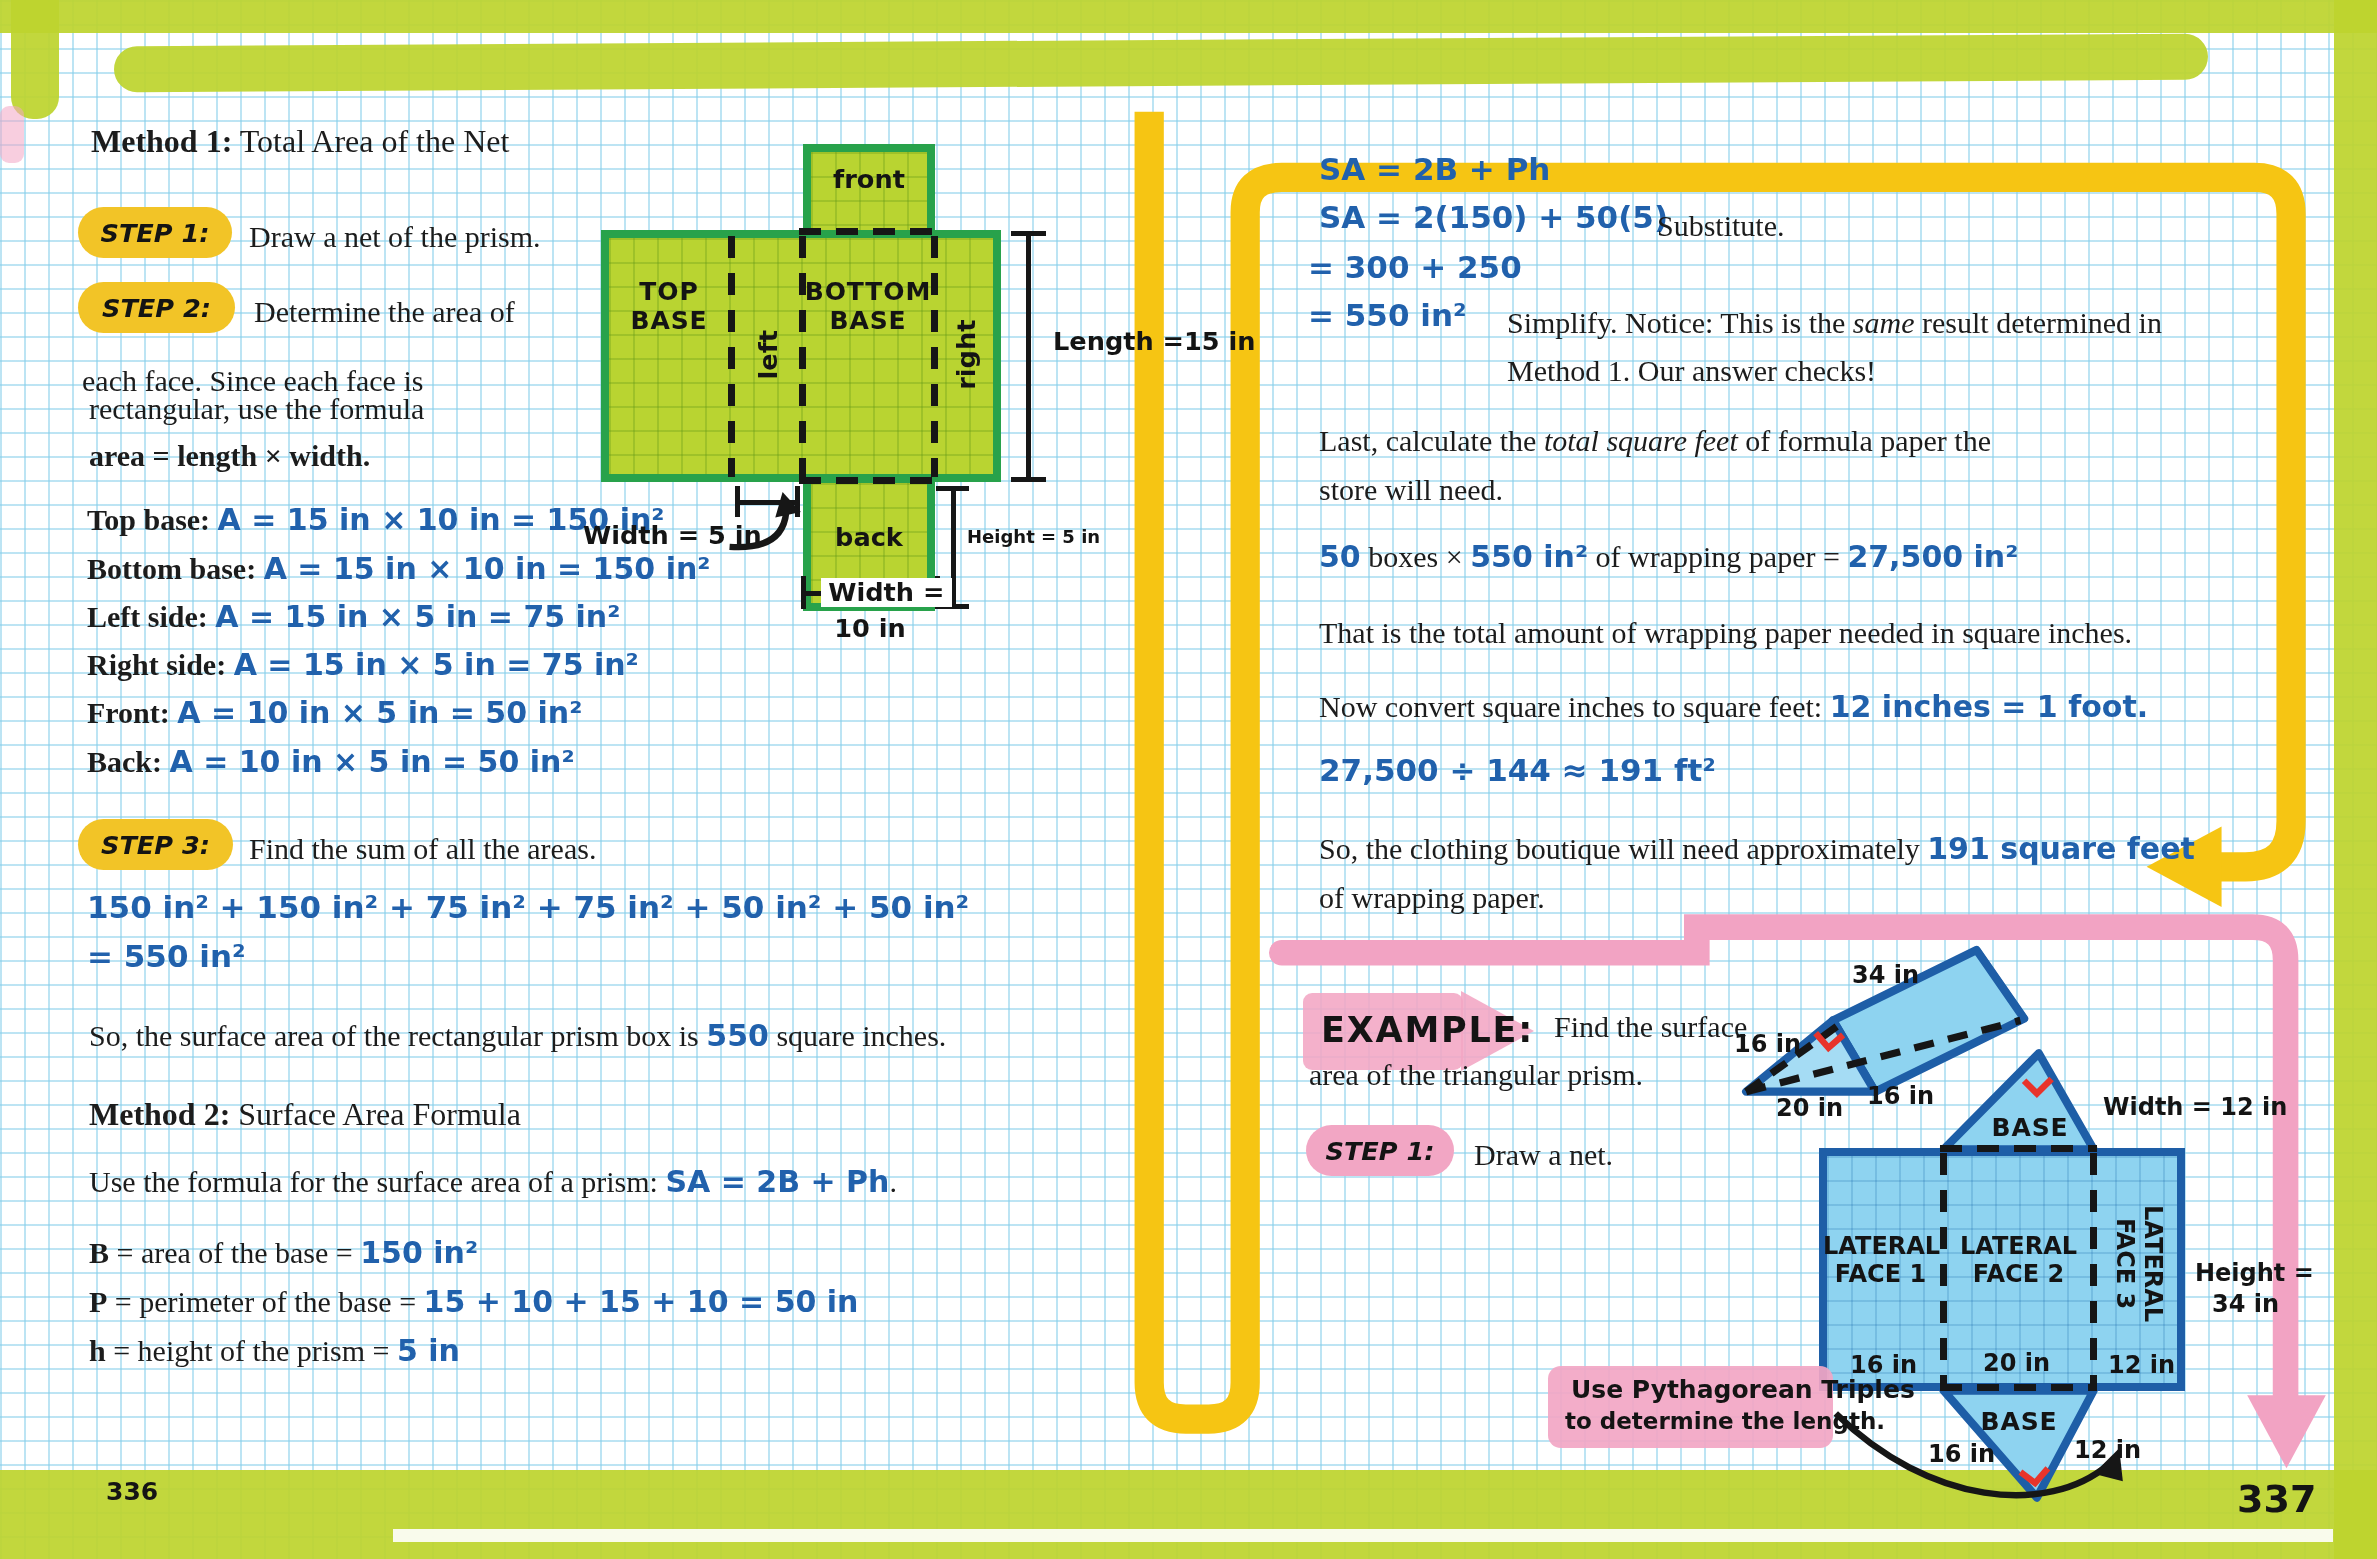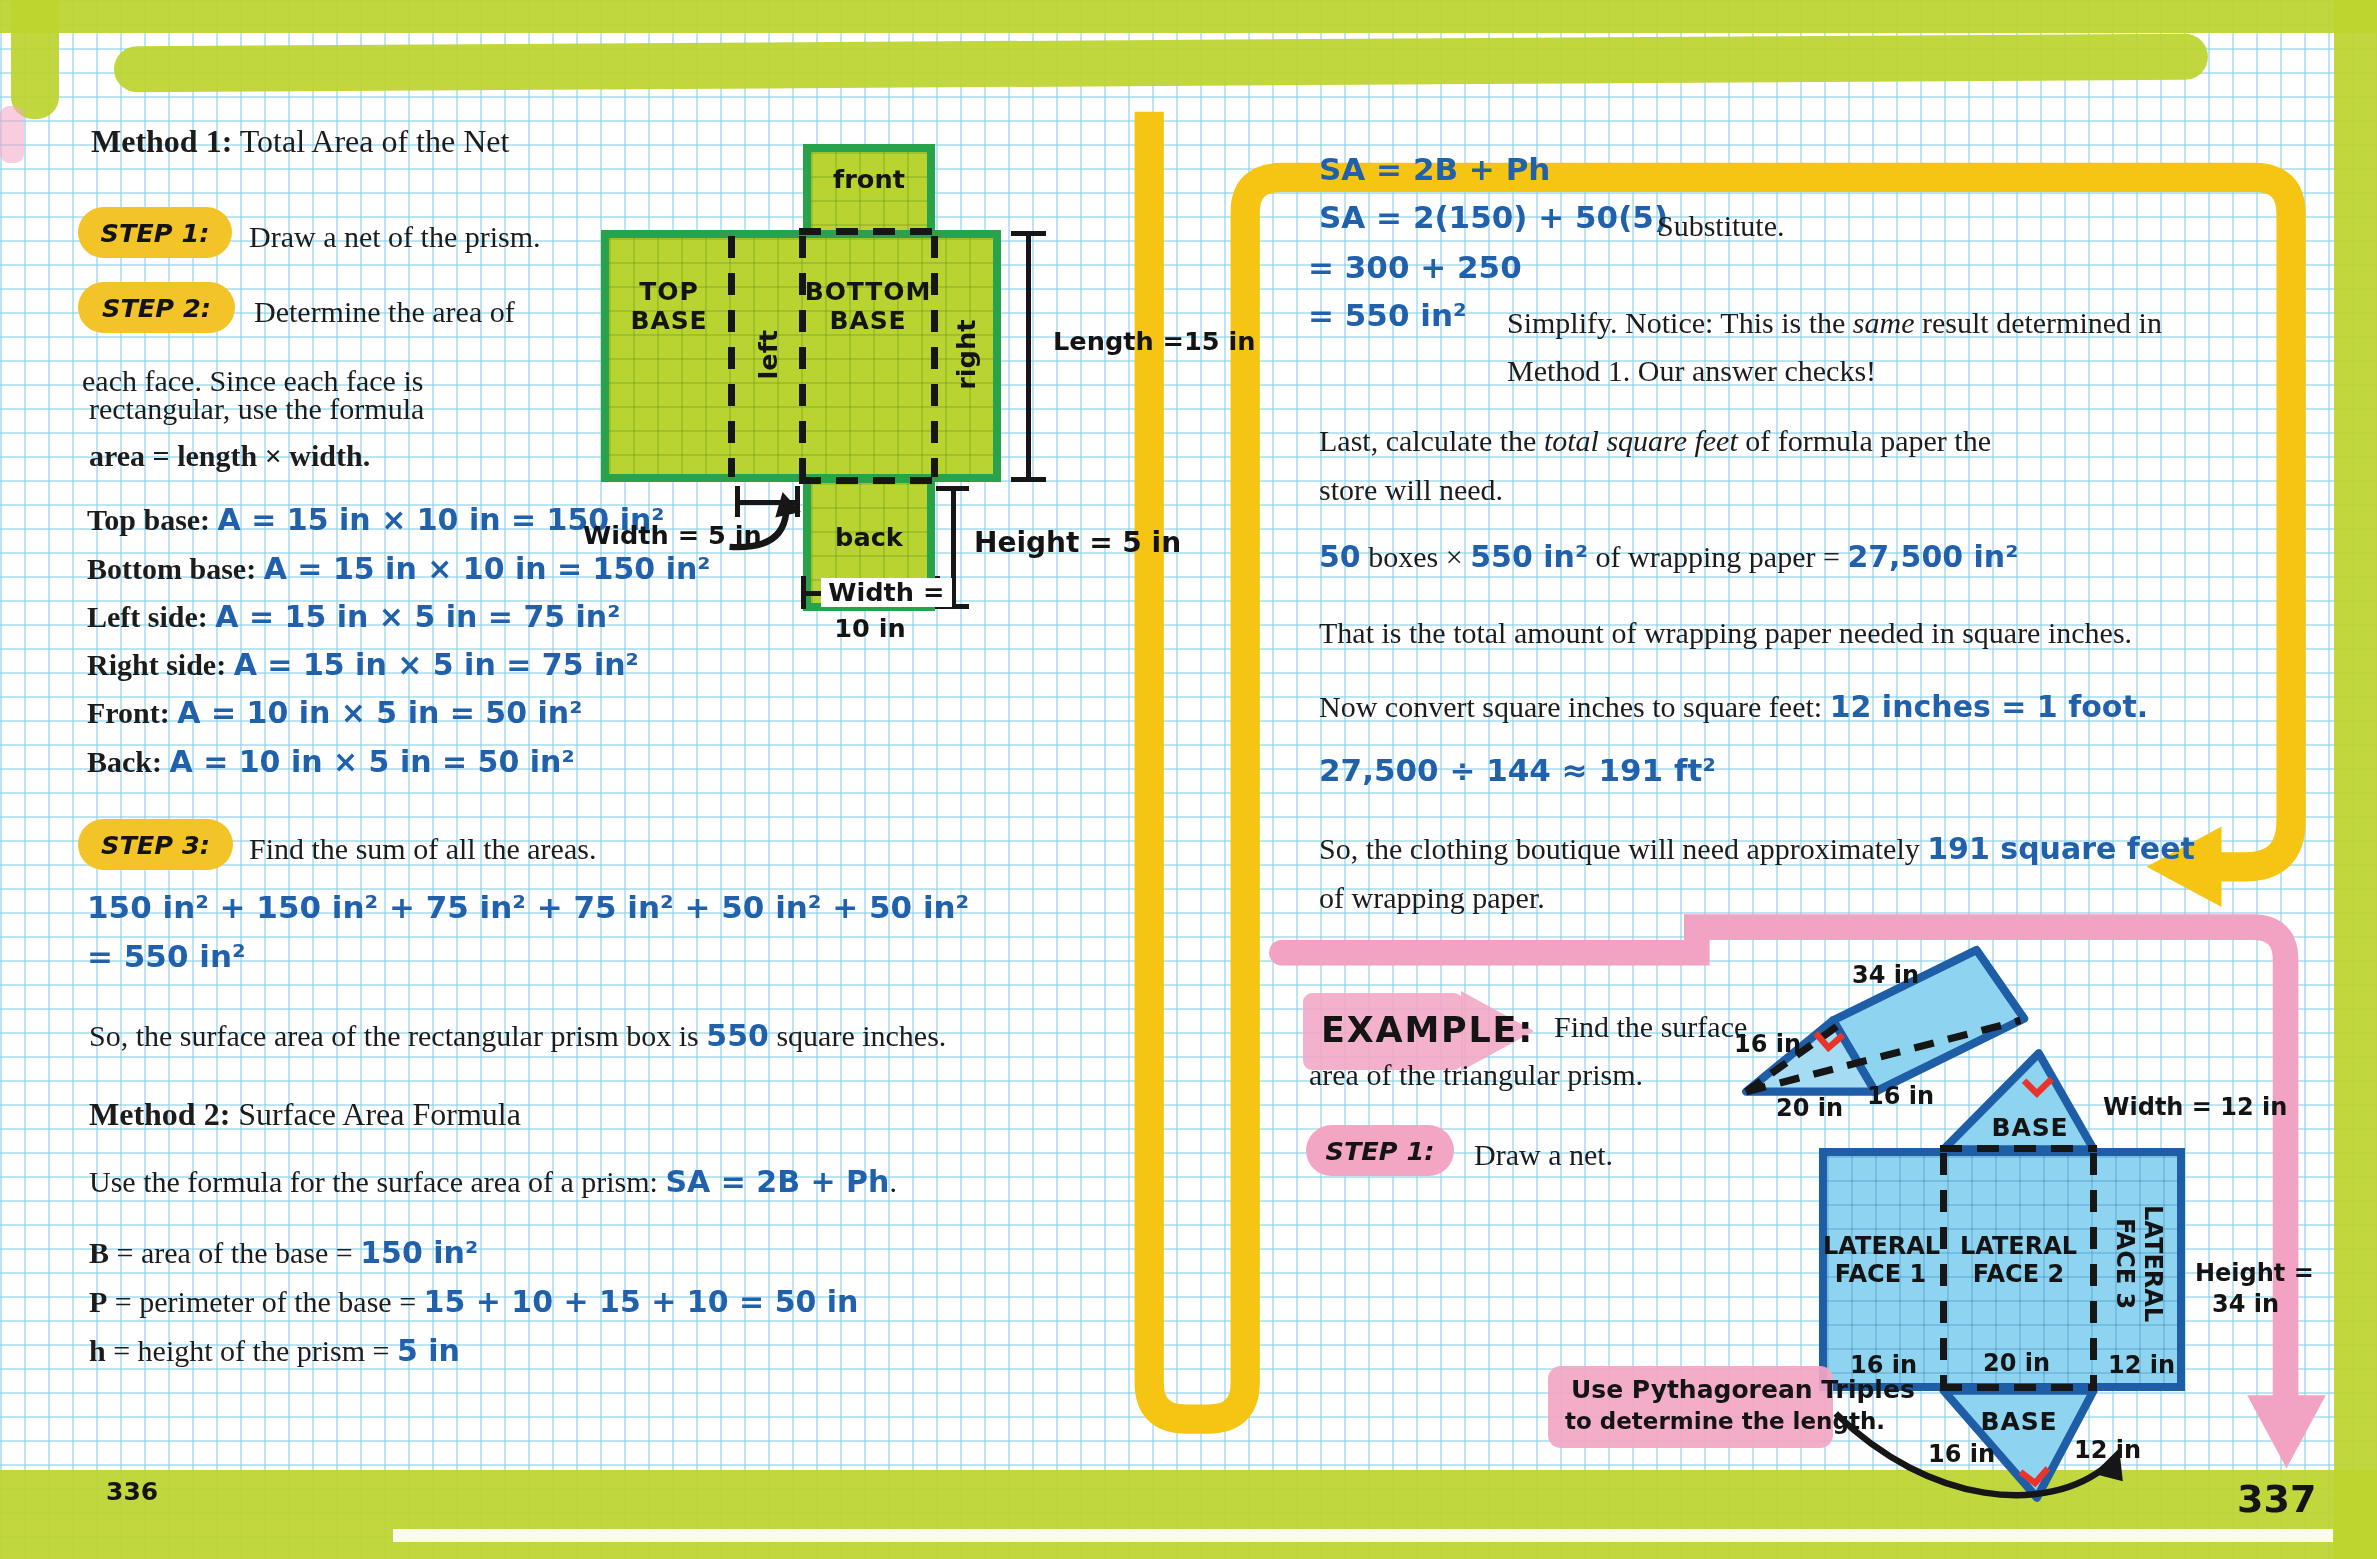--- a/index.html
+++ b/index.html
@@ -136,21 +136,21 @@
   <div class="mk" style="left:1053px;top:327px;font-size:25.6px;">Length =15 in</div>
 
   <div class="bline" style="left:737px;top:500px;width:60px;height:4.6px;"></div>
   <div class="bline" style="left:735px;top:486px;width:4.6px;height:31px;"></div>
   <div class="bline" style="left:795px;top:486px;width:4.6px;height:31px;"></div>
   <div class="mk" style="left:583px;top:521px;font-size:25.6px;">Width = 5 in</div>
 
   <div class="bline" style="left:951px;top:488px;width:4.6px;height:119px;"></div>
   <div class="bline" style="left:936px;top:486px;width:33px;height:4.6px;"></div>
   <div class="bline" style="left:936px;top:604px;width:33px;height:4.6px;"></div>
-  <div class="mk" style="left:967px;top:527px;font-size:28px;margin-left:7px;">Height = 5 in</div>
+  <div class="mk" style="left:967px;top:527px;font-size:18px;">Height = 5 in</div>
 
   <div class="bline" style="left:803px;top:591px;width:134px;height:4.6px;"></div>
   <div class="bline" style="left:801px;top:576px;width:4.6px;height:33px;"></div>
   <div class="bline" style="left:935px;top:576px;width:4.6px;height:33px;"></div>
   <div class="mk" style="left:821px;top:578px;font-size:25.6px;background:#fff;padding:0 7.3px;">Width =</div>
   <div class="mk ctr" style="left:803px;top:614px;width:134px;font-size:25.6px;">10 in</div>
 
   <div class="h" style="left:1319px;top:151px;">SA = 2B + Ph</div>
   <div class="h" style="left:1319px;top:199px;">SA = 2(150) + 50(5)</div>
   <div class="s" style="left:1657px;top:207px;">Substitute.</div>

